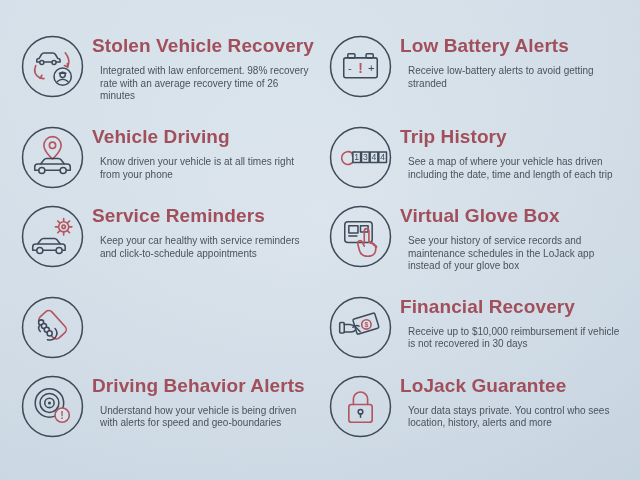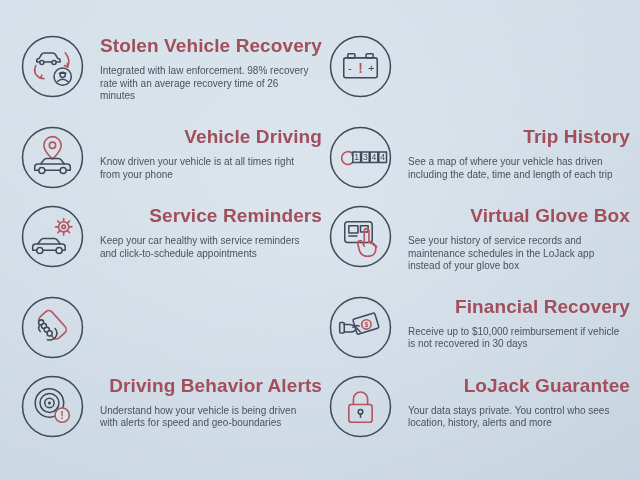--- a/index.html
+++ b/index.html
@@ -19,21 +19,21 @@
     column-gap:6px;row-gap:13px;
     padding:33px 0 0 20px;
     position:relative;z-index:1;
   }
   .feature{display:flex;align-items:flex-start;}
   .icon-wrap{width:65px;height:65px;flex:0 0 65px;margin-top:1px;}
   .icon-wrap svg{width:65px;height:65px;display:block;}
   .feature-text{margin-left:7px;padding-top:3px;}
   .feature-title{
     margin:0 0 3px;font-size:19px;font-weight:bold;
-    color:var(--heading,#a14f5a);letter-spacing:.1px;line-height:1.1;text-align:right;
+    color:var(--heading,#a14f5a);letter-spacing:.1px;line-height:1.1;
   }
   .feature-desc{
     margin:8px;font-size:10px;line-height:1.27;
     color:var(--body,#4a525c);max-width:240px;
   }
   
   svg .dk{stroke:var(--icon_dark,#3e4a59);fill:none;stroke-width:1.5;stroke-linecap:round;stroke-linejoin:round;}
   svg .rd{stroke:var(--icon_accent,#b5555f);fill:none;stroke-width:1.6;stroke-linecap:round;stroke-linejoin:round;}
   svg .fbg{fill:#d8e2eb;}
   svg .tdk{fill:var(--icon_dark,#3e4a59);stroke:none;font-family:"Liberation Sans",sans-serif;}
@@ -73,20 +73,22 @@
         <circle class="dk" cx="32" cy="32" r="29.5" stroke-width="1.3"></circle>
         <rect class="dk" x="15.5" y="23.5" width="33" height="19.5" rx="2"></rect>
         <rect class="dk" x="19.5" y="19.5" width="7" height="4" rx="1"></rect>
         <rect class="dk" x="37.5" y="19.5" width="7" height="4" rx="1"></rect>
         <text class="tdk" x="21.5" y="37" font-size="11" text-anchor="middle">-</text>
         <text class="trd" x="32" y="38" font-size="13.5" text-anchor="middle">!</text>
         <text class="tdk" x="42.5" y="37" font-size="11" text-anchor="middle">+</text>
       </svg>
     </span>
     <div class="feature-text">
+      <h3 class="feature-title">Low Battery Alerts</h3>
+      <p class="feature-desc">Receive low-battery alerts to avoid getting stranded</p>
     </div>
   </section>
 
   <section class="feature">
     <span class="icon-wrap">
       <svg viewBox="0 0 64 64">
         <circle class="dk" cx="32" cy="32" r="29.5" stroke-width="1.3"></circle>
         <path class="rd" d="M32 11.5 c-4.7 0 -8.5 3.8 -8.5 8.5 c0 6.2 8.5 13.5 8.5 13.5 s8.5 -7.3 8.5 -13.5 c0 -4.7 -3.8 -8.5 -8.5 -8.5 z"></path>
         <circle class="rd" cx="32" cy="20" r="3.1"></circle>
         <path class="dk" d="M20.5 38.2 l3.1 -4 q1 -1.3 2.6 -1.3 h11.6 q1.6 0 2.6 1.3 l3.1 4"></path>

